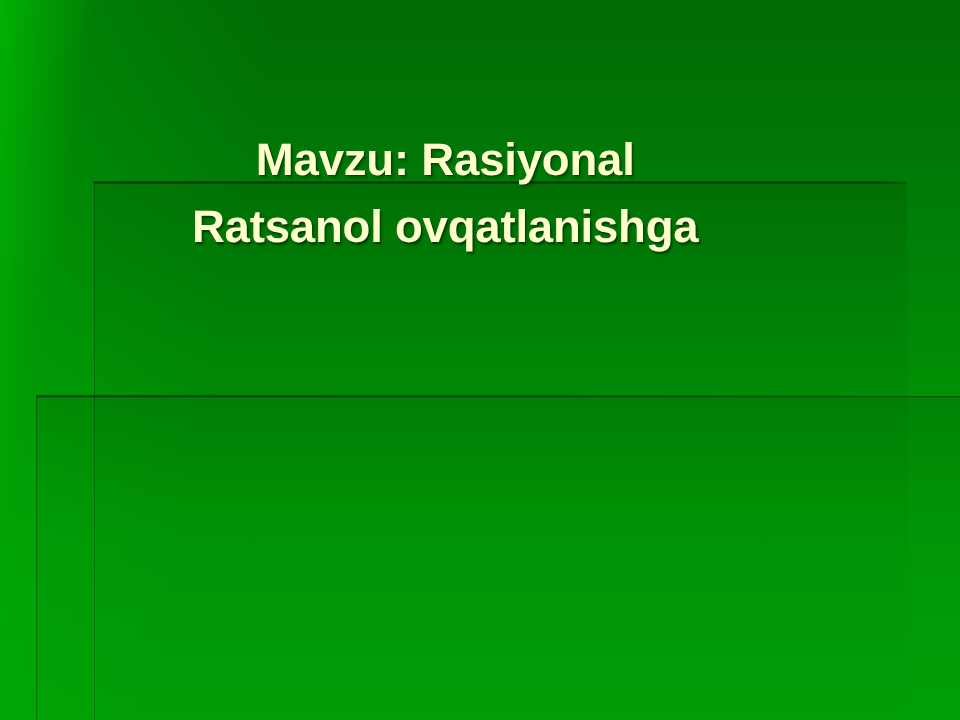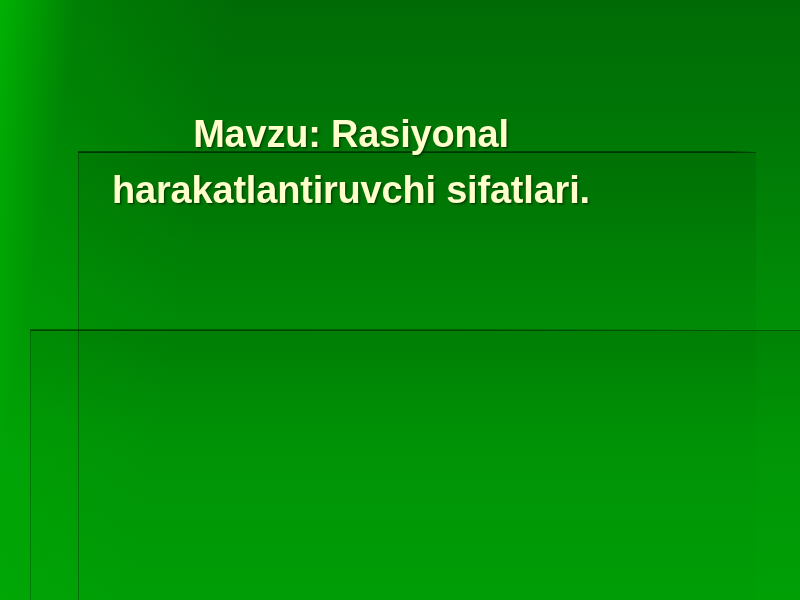--- a/index.html
+++ b/index.html
@@ -84,20 +84,21 @@
   }
 
   
   #title-block {
     position: absolute;
     left: 0;
     top: 106px;
     width: 702px;
     text-align: center;
     z-index: 5;
+    padding-left: 20px;
   }
   .title-line {
     display: block;
     font-size: 38px;
     font-weight: bold;
     line-height: 56px;
     letter-spacing: -0.2px;
     color: #ffffcc;
     white-space: nowrap;
     text-shadow: 1px 1px 0 rgba(0,50,0,0.55),
@@ -108,16 +109,16 @@
 <body>
 
 <div id="slide">
 
   <div class="panel" id="panel-upper"></div>
 
   <div class="panel" id="panel-lower"></div>
 
   <div id="title-block">
     <span class="title-line">Mavzu: Rasiyonal</span>
-    <span class="title-line">harakatlantiruvchi sifatlari.</span>
+    <span class="title-line">Ratsanol ovqatlanishga</span>
   </div>
 
 </div>
 
 </body></html>

